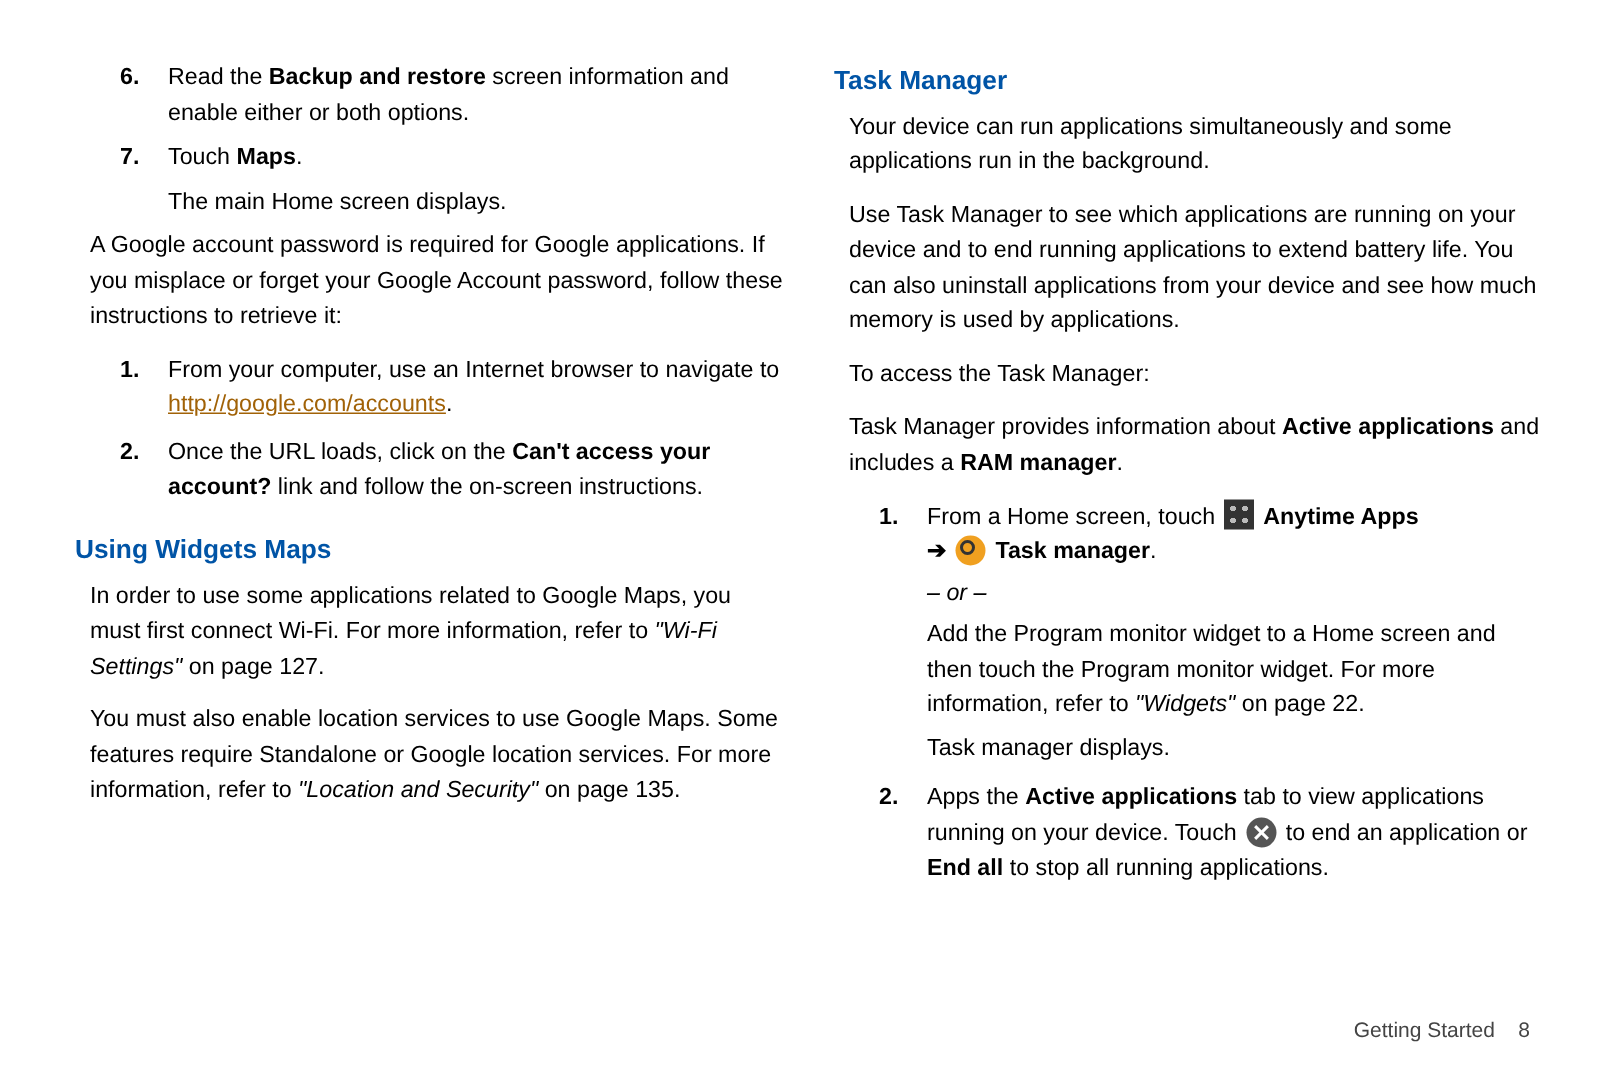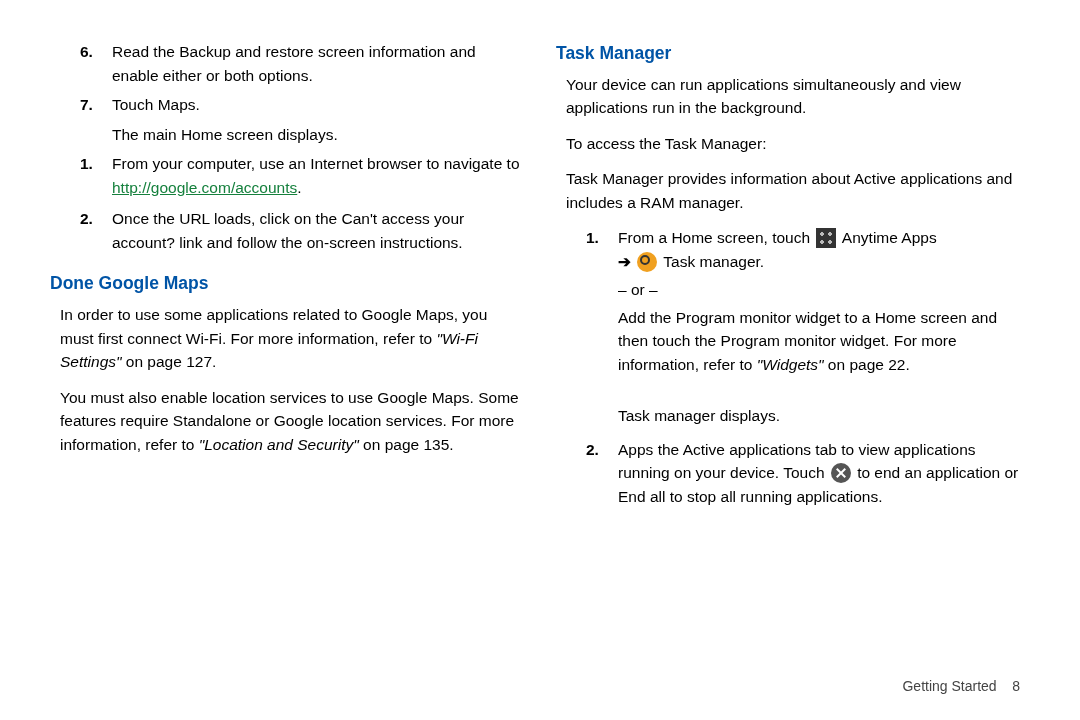--- a/index.html
+++ b/index.html
@@ -42,22 +42,22 @@
     }
     h3.section {
       font-size: 17.5px;
       font-weight: bold;
       color: #0054a6;
       margin: 16px 0 6px 0;
     }
     .para {
       margin: 4px 0 12px 10px;
     }
-    .bold { font-weight: normal; margin-top: 29px; }
-    a { color: #15803d; text-decoration: underline; }
+    .bold { font-weight: bold; margin-top: 29px; }
+    a { color: #a16207; text-decoration: underline; }
     .italic { font-style: italic; }
     .footer {
       position: absolute;
       right: 60px;
       bottom: 26px;
       font-size: 14px;
       color: #444;
     }
     .icon-inline {
       display: inline-block;
@@ -126,63 +126,65 @@
     </div>
 
     <div class="ol-item">
       <div class="ol-num">7.</div>
       <div class="ol-body">
         <span>Touch </span><span class="bold">Maps</span><span>.</span>
         <div style="margin-top:6px;">The main Home screen displays.</div>
       </div>
     </div>
 
+    <div class="para">A Google account password is required for Google applications. If you misplace or forget your Google Account password, follow these instructions to retrieve it:</div>
 
     <div class="ol-item">
       <div class="ol-num">1.</div>
       <div class="ol-body">
         <span>From your computer, use an Internet browser to navigate to </span><a>http://google.com/accounts</a><span>.</span>
       </div>
     </div>
 
     <div class="ol-item" style="margin-top:8px;">
       <div class="ol-num">2.</div>
       <div class="ol-body">
         <span>Once the URL loads, click on the </span><span class="bold">Can't access your account?</span><span> link and follow the on-screen instructions.</span>
       </div>
     </div>
 
-    <h3 class="section">Done Google Maps</h3>
+    <h3 class="section">Using Widgets Maps</h3>
     <div class="para">
       <span>In order to use some applications related to Google Maps, you must first connect Wi-Fi. For more information, refer to </span><span class="italic">"Wi-Fi Settings"</span><span>  on page 127.</span>
     </div>
     <div class="para">
       <span>You must also enable location services to use Google Maps. Some features require Standalone or Google location services. For more information, refer to </span><span class="italic">"Location and Security"</span><span>  on page 135.</span>
     </div>
   </div>
 
   <div class="col">
     <h3 class="section" style="margin-top:0;">Task Manager</h3>
-    <div class="para">Your device can run applications simultaneously and view applications run in the background.</div>
+    <div class="para">Your device can run applications simultaneously and some applications run in the background.</div>
+    <div class="para">Use Task Manager to see which applications are running on your device and to end running applications to extend battery life. You can also uninstall applications from your device and see how much memory is used by applications.</div>
     <div class="para">To access the Task Manager:</div>
     <div class="para">
       <span>Task Manager provides information about </span><span class="bold">Active applications</span><span> and includes a </span><span class="bold">RAM manager</span><span>.</span>
     </div>
 
     <div class="ol-item">
       <div class="ol-num">1.</div>
       <div class="ol-body">
         <span>From a Home screen, touch </span><span class="icon-inline icon-grid"></span><span class="bold"> Anytime Apps</span>
         <br>
         <span class="arrow"> ➔ </span><span class="icon-inline icon-clock"></span><span class="bold"> Task manager</span><span>.</span>
-        <div style="margin-top:4px;">– or –</div>
+        <div style="margin-top:4px;font-style:italic;">– or –</div>
         <div style="margin-top:4px;">
           <span>Add the Program monitor widget to a Home screen and then touch the Program monitor widget. For more information, refer to </span><span class="italic">"Widgets"</span><span>  on page 22.</span>
         </div>
-        <div style="margin-top:28px;">Task manager displays.</div>
+        <div style="margin-top:5px;">Task manager displays.</div>
       </div>
     </div>
 
     <div class="ol-item" style="margin-top:10px;">
       <div class="ol-num">2.</div>
       <div class="ol-body">
         <span>Apps the </span><span class="bold">Active applications</span><span> tab to view applications running on your device. Touch </span><span class="icon-inline icon-x"></span><span> to end an application or </span><span class="bold">End all</span><span> to stop all running applications.</span>
       </div>
     </div>
   </div>

